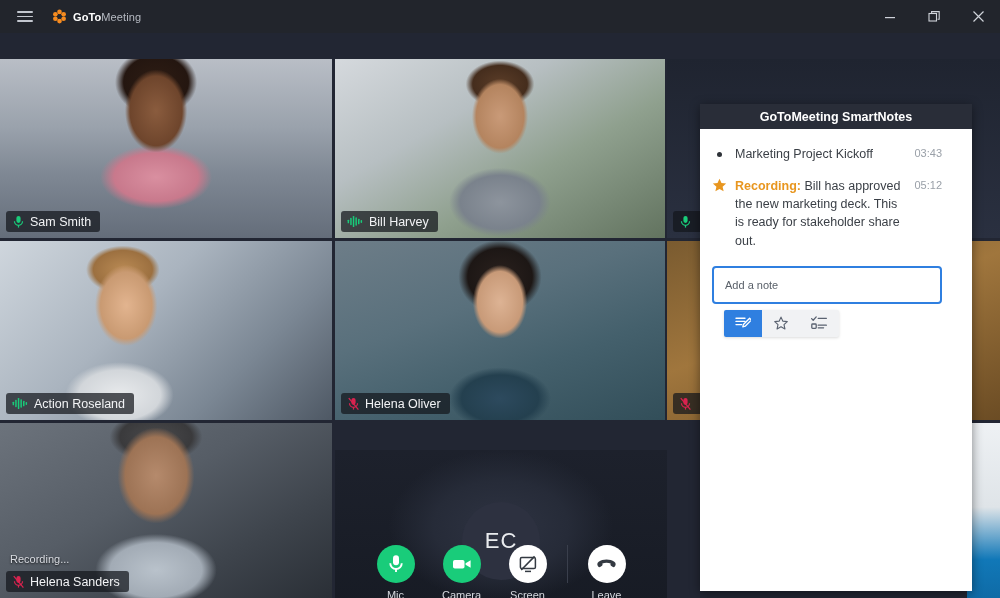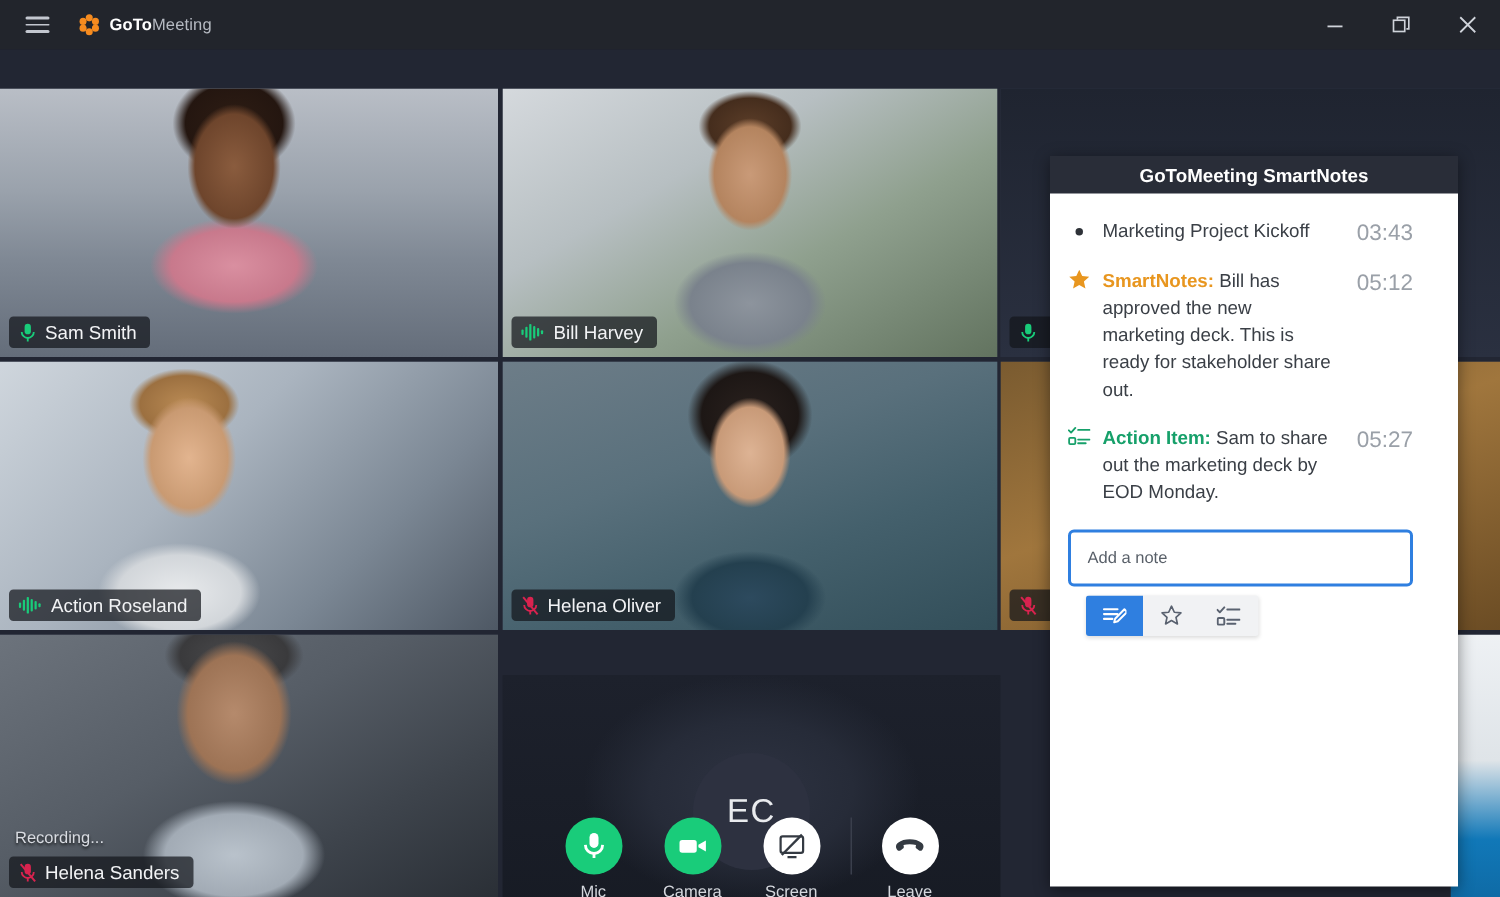--- a/index.html
+++ b/index.html
@@ -219,21 +219,21 @@
   }
   .note-text {
     flex: 1;
     font-size: 12.5px; line-height: 1.45;
     color: #3a3f46;
   }
   .note-text .lbl-hl { color: #e8961f; font-weight: bold; }
   .note-text .lbl-ai { color: #16a06a; font-weight: bold; }
   .note-time {
     flex: none;
-    font-size: 15px; color: #9aa0a8;
+    font-size: 11px; color: #9aa0a8;
     padding-top: 2px; margin-left: 6px;
   }
   .note-input-wrap { padding: 2px 14px 0 12px; }
   .note-input {
     width: 100%; height: 38px;
     border: 2px solid #2f7fe0;
     border-radius: 4px;
     padding: 0 11px;
     font-size: 11px;
     font-family: "Liberation Sans", sans-serif;
@@ -479,39 +479,25 @@
           <div class="note-time">03:43</div>
         </div>
 
         <div class="note">
           <div class="note-ico">
             <svg width="15" height="15" viewBox="0 0 16 16">
               <path d="M8 .8 l2.1 4.6 5.0.5-3.8 3.4 1.1 4.9L8 11.7 3.6 14.2l1.1-4.9L.9 5.9l5.0-.5z" fill="#e8961f"></path>
             </svg>
           </div>
           <div class="note-text">
-            <span class="lbl-hl">SmartNotes:</span><span> Bill has approved the new marketing deck. This is ready for stakeholder share out.</span>
+            <span class="lbl-hl">Recording:</span><span> Bill has approved the new marketing deck. This is ready for stakeholder share out.</span>
           </div>
           <div class="note-time">05:12</div>
         </div>
 
-        <div class="note">
-          <div class="note-ico">
-            <svg width="15" height="14" viewBox="0 0 16 14">
-              <path d="M0.6 2.6 L2.2 4.2 L5.2 .9" fill="none" stroke="#16a06a" stroke-width="1.3" stroke-linecap="round" stroke-linejoin="round"></path>
-              <path d="M7.2 2.3 h8.2" stroke="#16a06a" stroke-width="1.3" stroke-linecap="round"></path>
-              <rect x="0.8" y="8" width="4.4" height="4.4" rx=".8" fill="none" stroke="#16a06a" stroke-width="1.3"></rect>
-              <path d="M7.2 9.2 h8.2 M7.2 11.8 h5.4" stroke="#16a06a" stroke-width="1.3" stroke-linecap="round"></path>
-            </svg>
-          </div>
-          <div class="note-text">
-            <span class="lbl-ai">Action Item:</span><span> Sam to share out the marketing deck by EOD Monday.</span>
-          </div>
-          <div class="note-time">05:27</div>
-        </div>
 
         <div class="note-input-wrap" style="padding-left:0;padding-right:0;">
           <input class="note-input" type="text" placeholder="Add a note" style="">
           <div class="note-tools">
             <div class="note-tool active">
               <svg width="16" height="14" viewBox="0 0 16 14">
                 <path d="M1 2.2 h9 M1 5.4 h9 M1 8.6 h5.6" stroke="#ffffff" stroke-width="1.4" stroke-linecap="round"></path>
                 <path d="M14.6 2.2 L8.4 8.5 l-.6 2.4 2.4-.7 6.2-6.2z" fill="none" stroke="#ffffff" stroke-width="1.3" stroke-linejoin="round"></path>
               </svg>
             </div>

